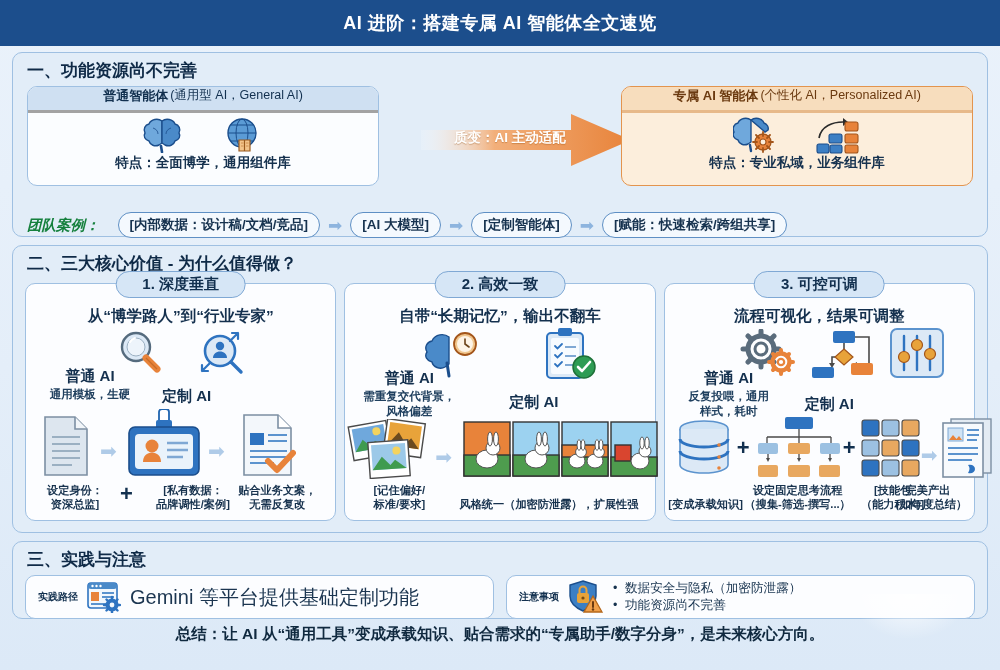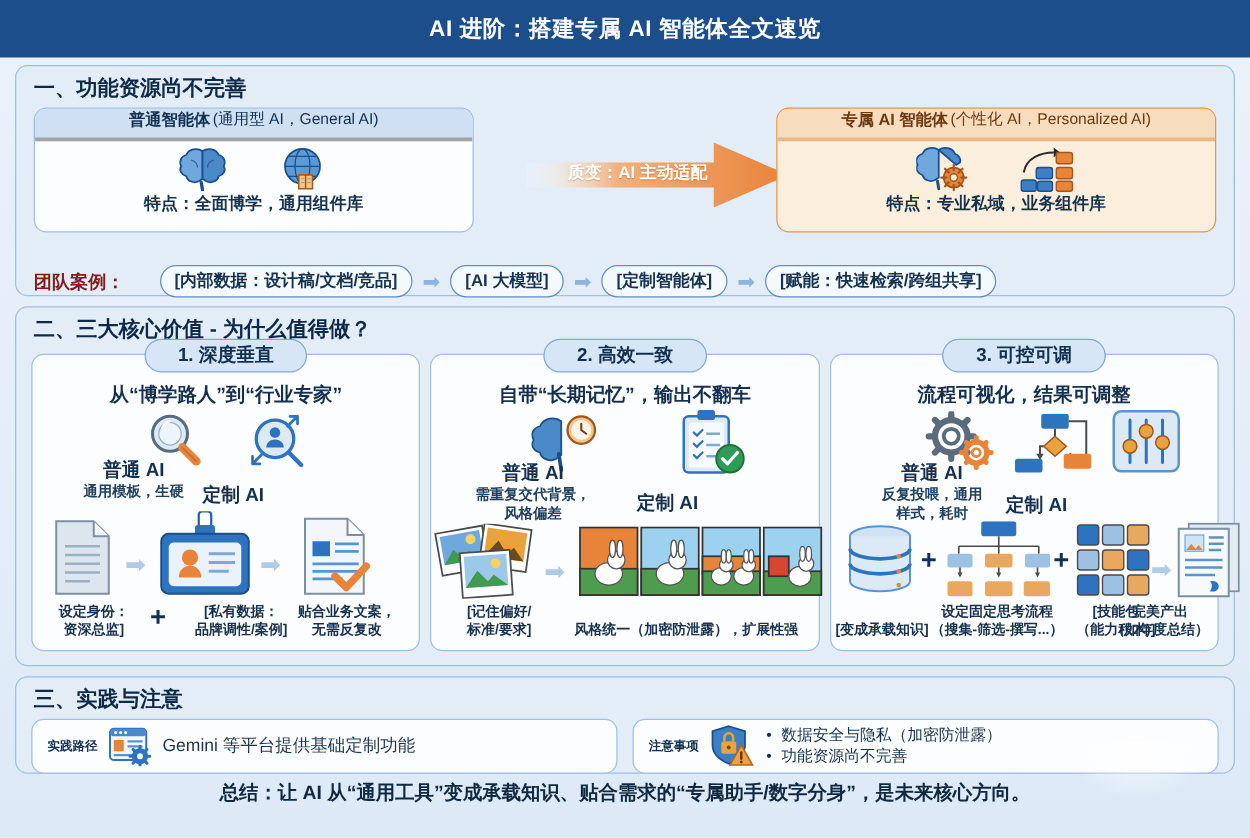--- a/index.html
+++ b/index.html
@@ -71,21 +71,21 @@
     text-align: center; font-size: 13.5px; font-weight: 700; color: #fff;
     text-shadow: 0 1px 1px rgba(140,70,0,.35);
     z-index: 2;
   }
 
   
   .team-row {
     display: flex; align-items: center; gap: 8px;
     padding: 0 14px; height: 34px;
   }
-  .team-label { font-size: 14.5px; font-weight: 700; color: #7f1d1d; margin-right: 20px; }
+  .team-label { font-size: 14.5px; font-weight: 700; color: #15803d; margin-right: 10px; font-style: italic; }
   .pill {
     border: 1.6px solid #5E8FC4; border-radius: 14px;
     background: #F4F9FE; padding: 3px 11px;
     font-size: 13.5px; font-weight: 700; color: #16324F;
     white-space: nowrap;
   }
   .farrow { color: #8DB4DE; font-size: 17px; line-height: 1; }
 
   
   #sec2 { top: 245px; height: 288px; }
@@ -99,21 +99,21 @@
     background: #D6E6F6; border: 1.6px solid #7FA8D4; border-radius: 16px;
     padding: 3px 26px; font-size: 15px; font-weight: 700; color: #12304F;
     white-space: nowrap;
   }
   .vsub {
     text-align: center; margin-top: 22px;
     font-size: 15.5px; font-weight: 700; color: #14304E;
   }
   .vinner { position: relative; height: 188px; }
   .lbl-normal {
-    position: absolute; left: 21px; top: 40px; width: 120px; text-align: center;
+    position: absolute; left: 4px; top: 40px; width: 120px; text-align: center;
   }
   .lbl-normal .h { font-size: 15px; font-weight: 700; color: #14304E; }
   .lbl-normal .d { font-size: 11.5px; font-weight: 700; color: #20405f; line-height: 1.25; margin-top: 1px;}
   .lbl-custom {
     position: absolute; font-size: 15px; font-weight: 700; color: #14304E;
   }
   .cap {
     position: absolute; bottom: 4px; font-size: 11.2px; font-weight: 700;
     color: #17324E; text-align: center; line-height: 1.25;
   }
@@ -122,21 +122,21 @@
 
   
   #sec3 { top: 541px; height: 78px; }
   .s3-row { display: flex; gap: 12px; padding: 0 12px; }
   .s3box {
     flex: 1; height: 44px; background: #FCFDFF;
     border: 1.6px solid #9FC0E2; border-radius: 10px;
     display: flex; align-items: center; padding: 0 12px; gap: 9px;
   }
   .s3label { font-size: 10px; font-weight: 700; color: #12304F; white-space: nowrap; }
-  .s3text { font-size: 14px; color: #1B3550; }
+  .s3text { font-size: 20px; color: #1B3550; }
   .notes { font-size: 12.6px; color: #16324E; line-height: 1.38; }
   .notes div { white-space: nowrap; }
   .notes .bullet { display: inline-block; width: 12px; }
 
   .summary {
     position: absolute; left: 0; right: 0; top: 624px;
     text-align: center; font-size: 15.5px; font-weight: 700; color: #10293F;
   }
   .deco {
     position: absolute; right: 30px; bottom: 30px; width: 120px; height: 46px;

